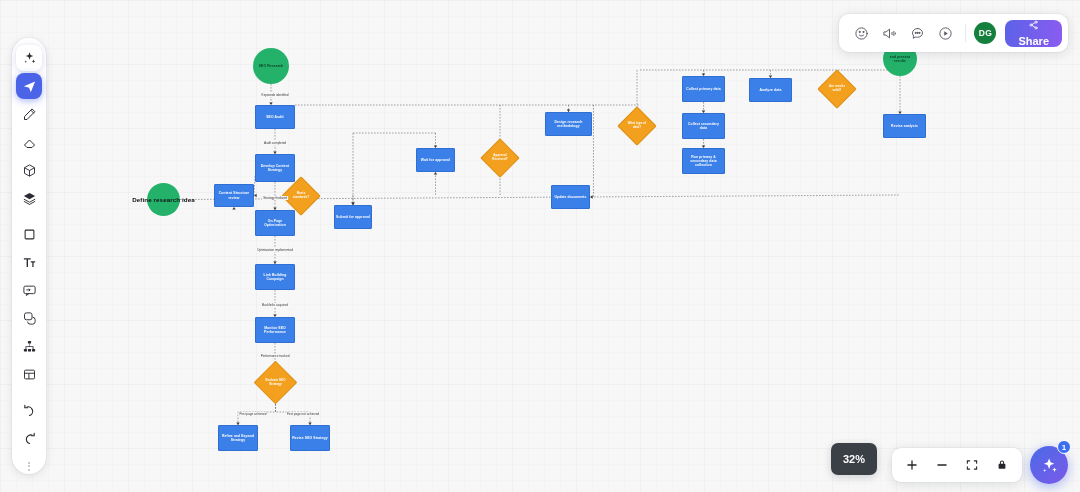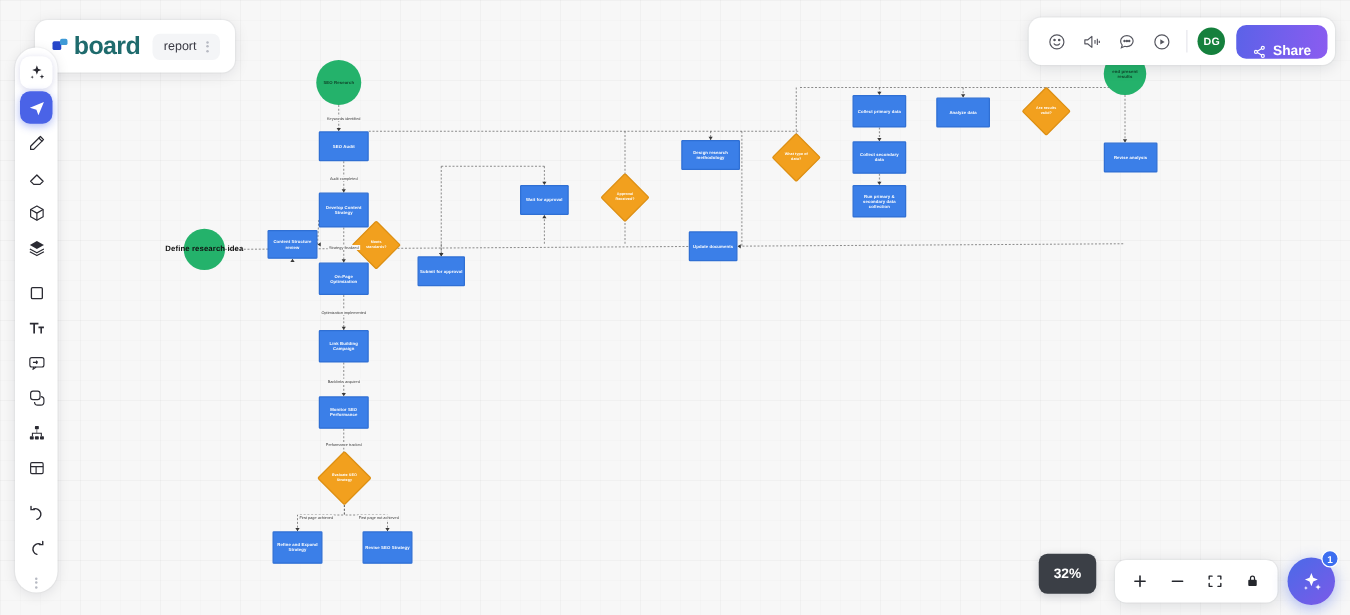--- a/index.html
+++ b/index.html
@@ -94,23 +94,23 @@
   }
   .tb-btn { width: 24px; height: 24px; display: flex; align-items: center; justify-content: center; color: #55565f; border-radius: 6px; }
   .tb-btn svg { width: 15px; height: 15px; }
   .tb-sep { width: 1px; height: 18px; background: #e7e8ed; margin: 0 4px; }
   #avatar {
     width: 22px; height: 22px; border-radius: 50%; background: #15803d;
     color: #fff; font-size: 8.5px; font-weight: 700; display: flex;
     align-items: center; justify-content: center; letter-spacing: .2px;
   }
   #share-btn {
-    display: flex; align-items: flex-end; gap: 5px; height: 27px; padding: 0 13px;
+    display: flex; align-items: center; gap: 5px; height: 27px; padding: 0 13px;
     border-radius: 8px; background: linear-gradient(100deg,#5b62e8 0%,#8b5cf0 100%);
-    color: #fff; font-size: 11px; font-weight: 600; margin-left: 5px;
+    color: #fff; font-size: 11px; font-weight: 600; margin-left: 5px; flex-direction: column;
   }
   #share-btn svg { width: 11px; height: 11px; }
 
   
   #zoom-badge {
     position: absolute; right: 203px; bottom: 17px; background: #3b3f46; color: #fff;
     font-size: 11px; font-weight: 700; padding: 10px 12px; border-radius: 7px; z-index: 45;
     box-shadow: 0 2px 8px rgba(15,23,42,.18);
   }
   #viewctl {
@@ -402,37 +402,20 @@
 
     <div class="rail-btn">
       <div class="dots-v">
         <b></b>
           <b></b>
           <b></b>
       </div>
     </div>
   </div>
 
-  <div id="header">
-    <div id="logo">
-      <span class="logo-mark">
-        <i class="a"></i>
-          <i class="b"></i>
-      </span>
-      <span class="logo-text">board</span>
-    </div>
-    <div id="file-chip">
-      <span class="fname">report</span>
-      <span class="dots-v">
-          <b></b>
-          <b></b>
-          <b></b>
-        </span>
-    </div>
-  </div>
 
   <div id="topbar">
     <div class="tb-btn">
       <svg viewBox="0 0 24 24" fill="none" stroke="currentColor" stroke-width="1.5" stroke-linecap="round">
         <circle cx="12" cy="12" r="9"></circle>
           <path d="M8.5 14.5a4.5 4.5 0 007 0"></path>
         <circle cx="9" cy="9.5" r=".9" fill="currentColor"></circle>
           <circle cx="15" cy="9.5" r=".9" fill="currentColor"></circle>
       </svg>
     </div>

